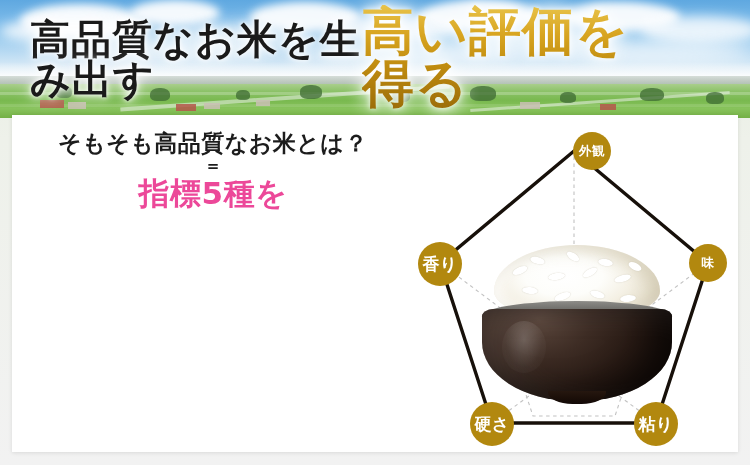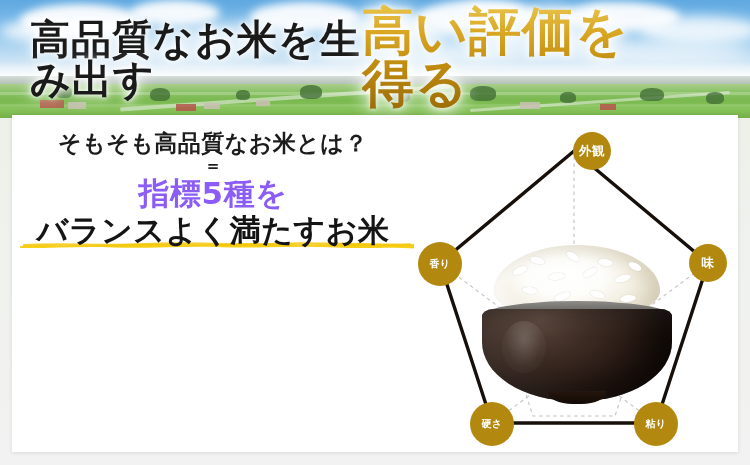--- a/index.html
+++ b/index.html
@@ -89,21 +89,21 @@
     font-size:23px; font-weight:700; color:#1c1c1c;
     letter-spacing:.5px; line-height:1.1;
     margin-top:2px;
   }
   .eq{
     text-align:center; font-size:15px; font-weight:700; color:#1c1c1c;
     line-height:1; margin:3px 0 1px 0; letter-spacing:0;
   }
   .big1{
     text-align:center;
-    font-size:31px; font-weight:700; color:#8b5cf6;
+    font-size:31px; font-weight:700; color:#ec4899;
     letter-spacing:.5px; line-height:1.18;
   }
   .big2-wrap{ position:relative; }
   .big2{
     text-align:center;
     font-size:31px; font-weight:700; color:#141414;
     letter-spacing:.5px; line-height:1.18;
     position:relative; z-index:2;
   }
   .marker{
@@ -161,21 +161,21 @@
   }
   .node{
     position:absolute; width:38px; height:38px; border-radius:50%;
     background:#b2880f;
     display:flex; align-items:center; justify-content:center;
     color:#ffffff; font-size:12.5px; font-weight:700;
     letter-spacing:.4px; line-height:1;
     z-index:8; white-space:nowrap;
     font-family:"DejaVu Sans","Liberation Sans",sans-serif;
   }
-  .node.wide{ width:44px; height:44px; font-size:10px; }
+  .node.wide{ width:44px; height:44px; font-size:17px; }
 </style>
 </head>
 <body>
 
 <div class="hero">
   <div class="sky"></div>
 
   <div class="cloud" style="left:20px;  top:4px;  width:120px; height:34px;"></div>
   <div class="cloud cloud2" style="left:0px;   top:18px; width:150px; height:26px;"></div>
   <div class="cloud" style="left:130px; top:0px;  width:90px;  height:26px;"></div>
@@ -224,28 +224,20 @@
 </div>
 
 <div class="card">
 
   <div class="left-col">
 
     <div class="q-line">そもそも高品質なお米とは？</div>
     <div class="eq">=</div>
     <div class="big1">指標5種を</div>
 
-    <div class="big2-wrap">
-      <div class="big2">バランスよく満たすお米</div>
-      <svg class="marker" viewBox="0 0 398 9" preserveAspectRatio="none">
-        <path d="M2,6.2 C30,3.6 62,7.0 96,4.4 C132,2.0 168,6.6 205,4.0 C244,1.6 282,6.8 320,4.2 C350,2.2 374,6.0 396,4.0
-                 L396,8.4 C372,6.4 348,9.2 318,7.4 C280,5.2 242,8.8 204,7.2 C166,5.6 130,9.0 95,7.4 C61,5.8 30,8.6 2,8.0 Z" fill="#f5cf18"></path>
-        <path d="M6,5.2 C44,3.2 86,6.4 128,4.2 C172,2.0 214,6.2 258,4.0 C300,2.0 344,5.8 392,4.6" stroke="#f3c70c" stroke-width="2.6" fill="none" stroke-linecap="round" opacity=".85"></path>
-      </svg>
-    </div>
 
   </div>
 
   <div class="chart">
 
     <svg width="328" height="337" viewBox="0 0 328 337">
 
       <polygon points="164,174 231,222 205,301 123,301 97,222" fill="none" stroke="#c2c2c2" stroke-width="1.1" stroke-dasharray="3.5,3.5"></polygon>
 
       <g stroke="#c2c2c2" stroke-width="1.1" stroke-dasharray="3.5,3.5">

